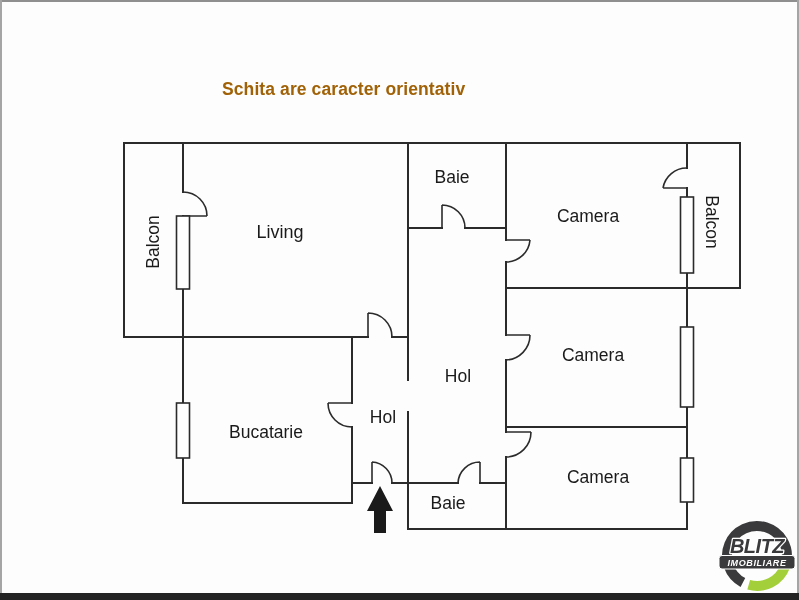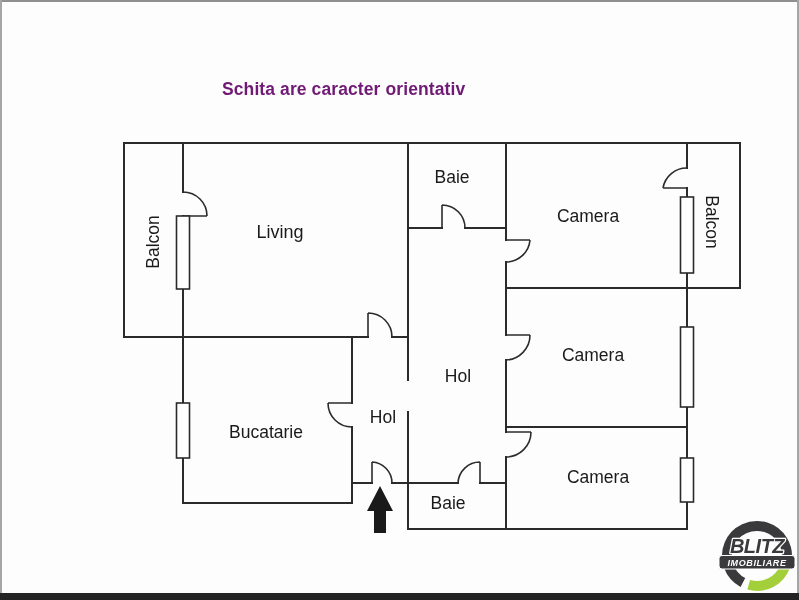--- a/index.html
+++ b/index.html
@@ -6,21 +6,21 @@
   .canvas{
     position:relative;width:799px;height:600px;background:#fdfdfd;
     overflow:hidden;font-family:"Liberation Sans",sans-serif;
   }
   .frame-top{position:absolute;left:0;top:0;width:799px;height:2px;background:#8f8f8f;}
   .frame-left{position:absolute;left:0;top:0;width:2px;height:600px;background:#a5a5a5;}
   .frame-right{position:absolute;right:0;top:0;width:2px;height:600px;background:#a5a5a5;}
   .frame-bottom{position:absolute;left:0;top:593px;width:799px;height:7px;background:#232323;}
   .disclaimer{
     position:absolute;left:222px;top:79px;font-size:17.5px;font-weight:bold;
-    color:#701a75;letter-spacing:0.1px;
+    color:#a16207;letter-spacing:0.1px;
   }
   svg{position:absolute;left:0;top:0;}
   .room-label{font-family:"Liberation Sans",sans-serif;font-size:17.5px;fill:#1a1a1a;}
   .room-label.big{font-size:18px;}
   .logo-brand{font-family:"Liberation Sans",sans-serif;font-weight:bold;font-style:italic;
     font-size:20px;letter-spacing:-0.5px;paint-order:stroke;stroke:#ffffff;stroke-width:2.4px;
     stroke-linejoin:round;}
   .logo-sub{font-family:"Liberation Sans",sans-serif;font-weight:bold;font-style:italic;
     font-size:9px;letter-spacing:0.6px;fill:#ffffff;}
 </style>

